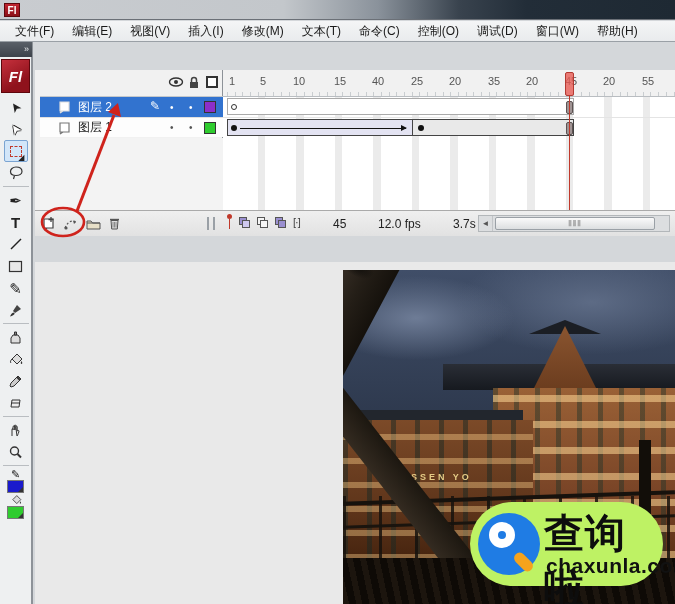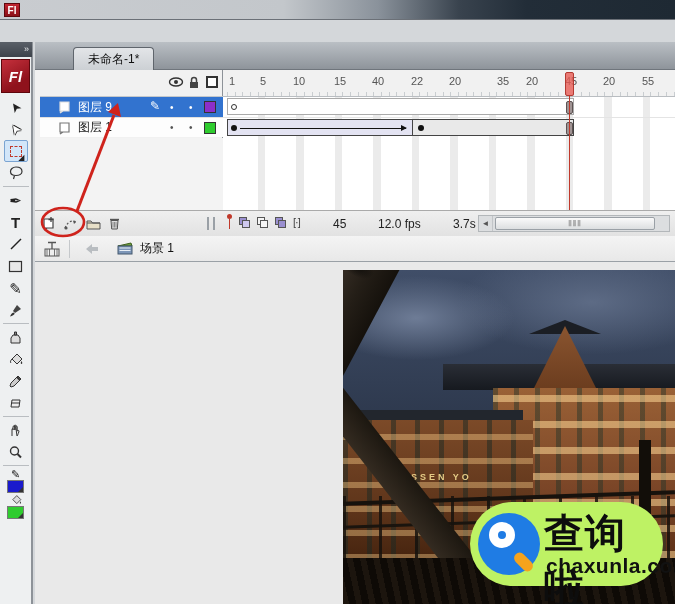--- a/index.html
+++ b/index.html
@@ -71,21 +71,21 @@
   #ll-empty { position:absolute; left:0; top:68px; width:183px; height:72px; background:#f3f3f3; }
 
   
   #frames { position:absolute; left:188px; top:0; width:452px; height:140px; background:#fff; overflow:hidden;
     background-image:repeating-linear-gradient(90deg, transparent 0px, transparent 31px, #ebebeb 31px, #ebebeb 38.5px);
     background-position:4px 0; }
   #ruler { position:absolute; left:0; top:0; width:452px; height:27px; background:#f1f1f1; border-bottom:1px solid #b9bdc1;
     background-image:repeating-linear-gradient(90deg,#c9cdd0 0 1px, transparent 1px 7.7px); background-position:4px 22px; background-size:452px 5px; background-repeat:no-repeat; }
   .fnum { position:absolute; top:5px; font-size:11px; color:#555; transform:translateX(-50%); }
   .n0{left:9px}.n1{left:40px}.n2{left:76px}.n3{left:117px}.n4{left:155px}.n5{left:194px}
-  .n6{left:232px}.n7{left:280px}.n8{left:309px}.n9{left:348px}.n10{left:386px}.n11{left:425px}
+  .n6{left:232px}.n7{left:271px}.n8{left:309px}.n9{left:348px}.n10{left:386px}.n11{left:425px}
   #playhead-marker { position:absolute; left:342px; top:2px; width:9px; height:24px; background:rgba(233,93,85,.8);
     border:1px solid #b43a32; border-radius:2px; }
   #playhead-line { position:absolute; left:346px; top:26px; width:1px; height:114px; background:#c0392b; }
   .frow { position:absolute; left:0; width:452px; height:20px; }
   #frow-0 { top:27px; } #frow-1 { top:47px; border-top:1px solid #e4e4e4; }
   #span2 { position:absolute; left:4px; top:1px; width:347px; height:17px; background:#fff; border:1px solid #aaa; }
   .hollow-kf { position:absolute; left:3px; top:5px; width:6px; height:6px; border:1px solid #333; border-radius:50%; background:#fff; }
   #span1 { position:absolute; left:4px; top:1px; width:347px; height:17px; border:1px solid #444; background:#e9e9e9; }
   #tween-zone { position:absolute; left:0; top:0; width:185px; height:15px; background:#e3e3f2; border-right:1px solid #444; }
   .solid-kf { position:absolute; top:5px; width:6px; height:6px; border-radius:50%; background:#111; }
@@ -178,20 +178,33 @@
 </style>
 </head>
 <body>
 
 <div id="app">
 
   <div id="titlebar">
     <div id="fl-badge">Fl</div>
   </div>
 
+  <div id="menubar">
+    <span class="menu-item">文件(F)</span>
+    <span class="menu-item">编辑(E)</span>
+    <span class="menu-item">视图(V)</span>
+    <span class="menu-item">插入(I)</span>
+    <span class="menu-item">修改(M)</span>
+    <span class="menu-item">文本(T)</span>
+    <span class="menu-item">命令(C)</span>
+    <span class="menu-item">控制(O)</span>
+    <span class="menu-item">调试(D)</span>
+    <span class="menu-item">窗口(W)</span>
+    <span class="menu-item">帮助(H)</span>
+  </div>
 
   <div id="toolbar">
     <div id="tools-header">»</div>
     <div id="tool-logo">Fl</div>
     <div class="tool">
         <span class="glyph g-sel">➤</span>
       </div>
     <div class="tool">
         <span class="glyph g-sub">➤</span>
       </div>
@@ -274,23 +287,20 @@
     </div>
     <div class="swatch-wrap">
       <svg width="14" height="12" viewBox="0 0 16 15">
           <path d="M4 7 L9 2 L14 7 L9 12 Z" fill="#ddd" stroke="#333"></path>
           <path d="M13.5 9 C14.5 10.5 14.5 12 13.5 12 C12.5 12 12.5 10.5 13.5 9 Z" fill="#333"></path>
         </svg>
       <div class="swatch" style="background-color: rgb(47, 204, 47);"></div>
     </div>
   </div>
 
-  <div id="tabbar">
-    <div id="doc-tab">未命名-1*</div>
-  </div>
 
   <div id="timeline">
     <div id="tl-grip"></div>
 
     <div id="layerlist">
       <div id="ll-header">
         <svg class="hd-ico" id="eye-i" width="16" height="12" viewBox="0 0 16 12">
             <ellipse cx="8" cy="6" rx="6.5" ry="4" fill="none" stroke="#333" stroke-width="1.4"></ellipse>
             <circle cx="8" cy="6" r="2" fill="#333"></circle>
           </svg>
@@ -298,21 +308,21 @@
             <rect x="2" y="6" width="8" height="6" fill="#444"></rect>
             <path d="M3.5 6 L3.5 4 A2.5 2.5 0 0 1 8.5 4 L8.5 6" fill="none" stroke="#444" stroke-width="1.5"></path>
           </svg>
         <div class="hd-ico" id="outline-i"></div>
       </div>
 
       <div class="layer-row" id="layer-row-0">
         <svg class="lr-page" width="14" height="13" viewBox="0 0 14 13">
             <path d="M4 1 L13 1 L13 10 L7 10 L4 12 L5.5 10 L4 10 Z" fill="#fff" stroke="#ddd" stroke-width="1.2"></path>
           </svg>
-        <span class="lr-name">图层 9</span>
+        <span class="lr-name">图层 2</span>
         <span class="lr-pencil">✎</span>
         <span class="lr-dot1">•</span>
         <span class="lr-dot2">•</span>
         <div class="lr-swatch" style="background-color: rgb(139, 47, 201);"></div>
       </div>
 
       <div class="layer-row" id="layer-row-1">
         <svg class="lr-page" width="14" height="13" viewBox="0 0 14 13">
             <path d="M4 1 L13 1 L13 10 L7 10 L4 12 L5.5 10 L4 10 Z" fill="#fff" stroke="#777" stroke-width="1.2"></path>
           </svg>
@@ -324,21 +334,21 @@
       <div id="ll-empty"></div>
     </div>
 
     <div id="frames">
       <div id="ruler">
         <span class="fnum n0">1</span>
         <span class="fnum n1">5</span>
         <span class="fnum n2">10</span>
         <span class="fnum n3">15</span>
         <span class="fnum n4">40</span>
-        <span class="fnum n5">22</span>
+        <span class="fnum n5">25</span>
         <span class="fnum n6">20</span>
         <span class="fnum n7">35</span>
         <span class="fnum n8">20</span>
         <span class="fnum n9">45</span>
         <span class="fnum n10">20</span>
         <span class="fnum n11">55</span>
         <div id="playhead-marker"></div>
       </div>
 
       <div class="frow" id="frow-0">
@@ -405,38 +415,20 @@
       <span class="tl-num" id="fps">12.0 fps</span>
       <span class="tl-num" id="elapsed">3.7s</span>
 
       <div id="tl-scroll">
         <div class="arr">◄</div>
         <div id="tl-thumb">⦀⦀⦀</div>
       </div>
     </div>
   </div>
 
-  <div id="editbar">
-    <svg id="tl-toggle" width="18" height="16" viewBox="0 0 18 16">
-        <path d="M9 1 L9 13 M5 1.5 L13 1.5" stroke="#555" stroke-width="1.3"></path>
-        <rect x="2" y="8" width="14" height="7" fill="#eee" stroke="#555"></rect>
-        <path d="M4 8 L4 15 M6.5 8 L6.5 15 M11.5 8 L11.5 15 M14 8 L14 15" stroke="#555" stroke-width=".8"></path>
-      </svg>
-    <div id="eb-sep"></div>
-    <svg id="back-arrow" width="16" height="12" viewBox="0 0 16 12">
-        <path d="M8 1 L2 6 L8 11 Z" fill="#b9bdc1"></path>
-        <rect x="8" y="4" width="6" height="4" fill="#b9bdc1"></rect>
-      </svg>
-    <svg id="scene-ico" width="18" height="15" viewBox="0 0 18 15">
-        <path d="M2 5 L15 2 L16 5 Z" fill="#6f9f3e" stroke="#3e5f1e"></path>
-        <rect x="2" y="5" width="14" height="8" fill="#7d96b8" stroke="#44586f"></rect>
-        <path d="M3.5 7 L14.5 7 M3.5 9.5 L14.5 9.5" stroke="#e8eef5" stroke-width="1"></path>
-      </svg>
-    <span id="scene-label">场景 1</span>
-  </div>
 
   <div id="stage">
     <div id="photo">
       <div class="ph" id="sky"></div>
       <div class="ph" id="roof-right"></div>
       <div class="ph" id="gable-roof"></div>
       <div class="ph" id="gable"></div>
       <div class="ph" id="bldg-right"></div>
       <div class="ph" id="roof-left"></div>
       <div class="ph" id="bldg-left"></div>

